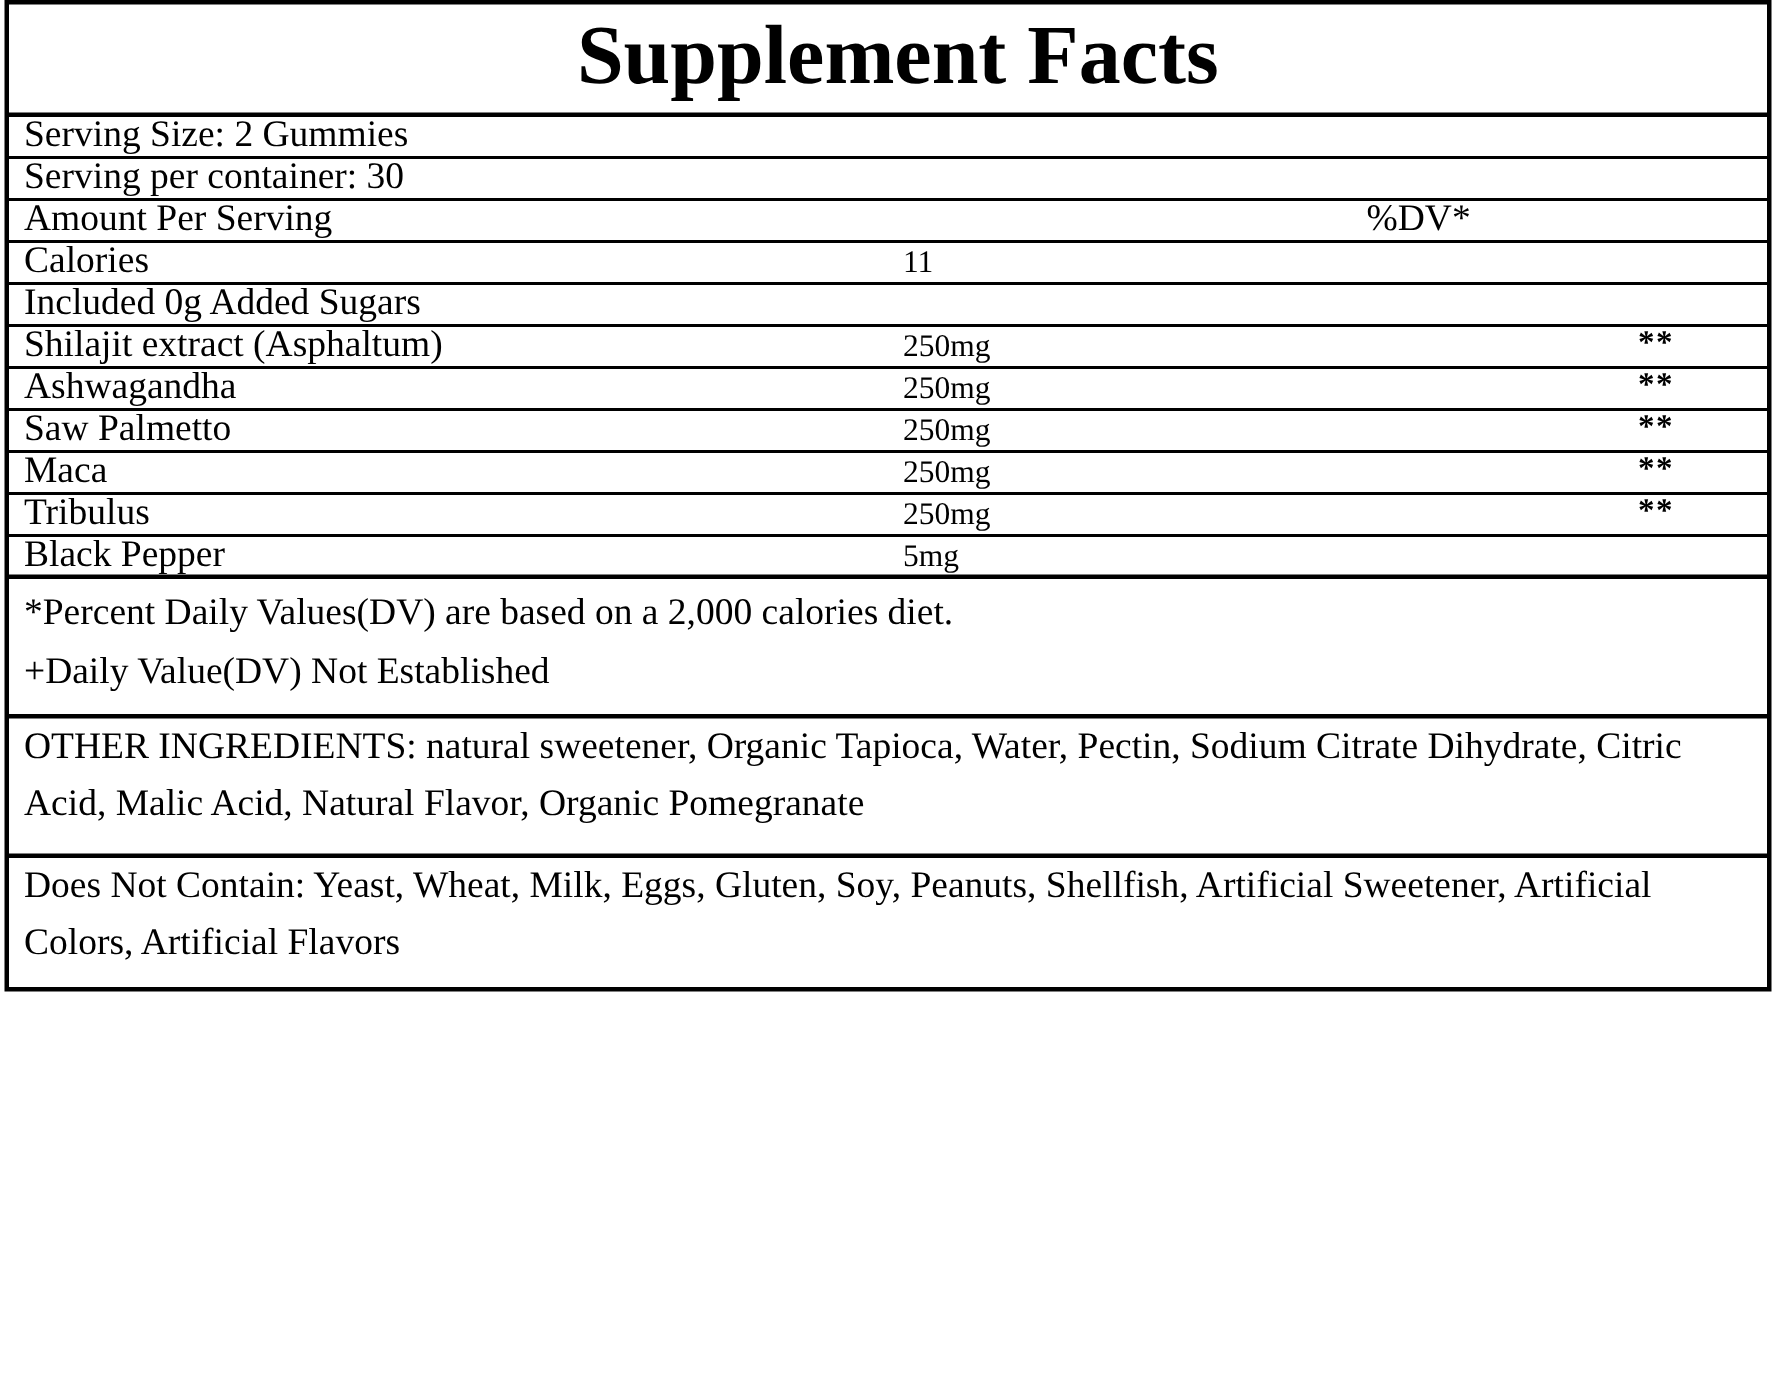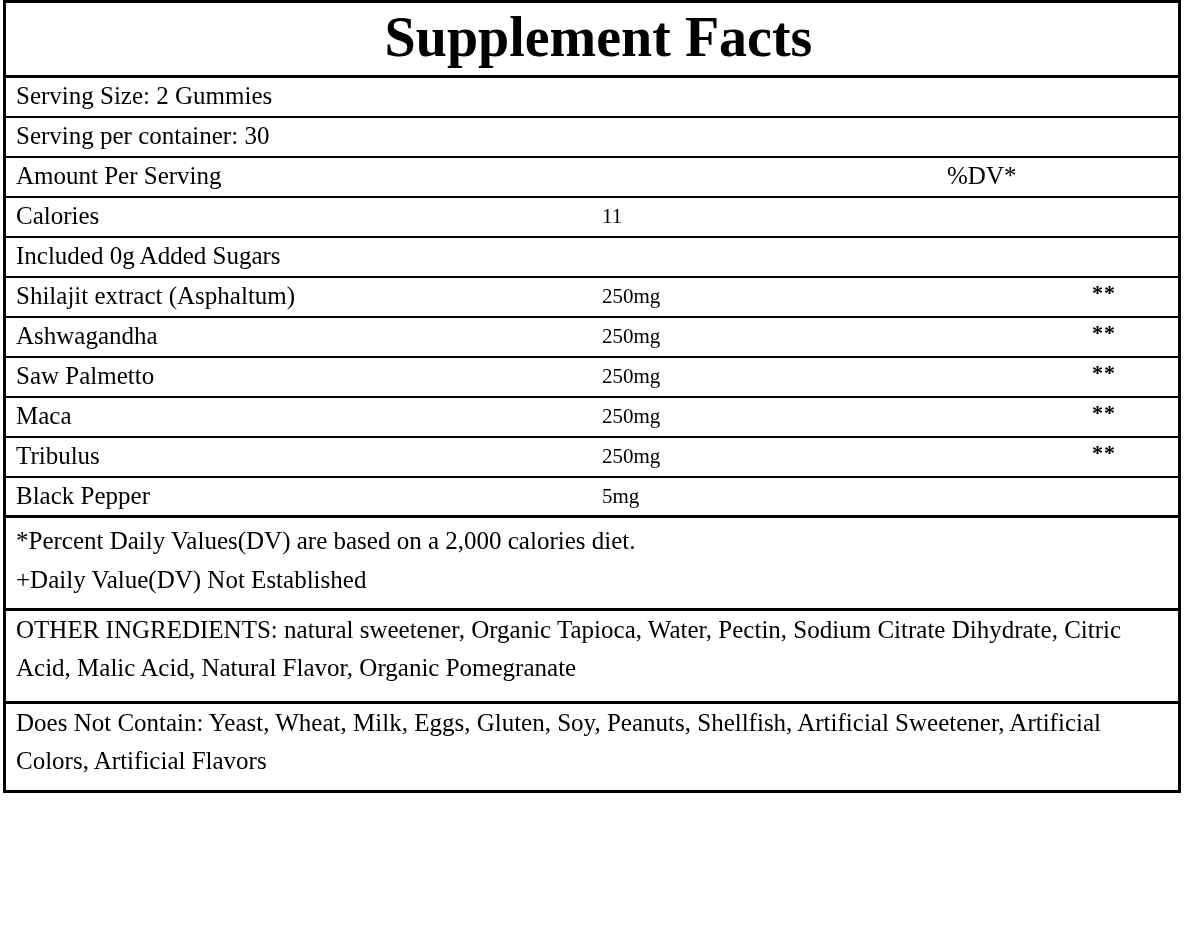--- a/index.html
+++ b/index.html
@@ -31,21 +31,21 @@
   .title {
     font-size: 56px;
     font-weight: bold;
     letter-spacing: 0px;
     line-height: 1.15;
     margin-left: 13px;
   }
   .row {
     position: relative;
     border-bottom: 2px solid #000000;
-    height: 40px;
+    height: 28px;
     box-sizing: border-box;
   }
   .row.thick {
     border-bottom: 3px solid #000000;
   }
   .cell-name {
     position: absolute;
     left: 10px;
     top: 50%;
     transform: translateY(-52%);
@@ -71,21 +71,21 @@
     text-align: left;
   }
   .cell-dv.stars {
     left: 1086px;
     font-size: 22px;
     top: 42%;
     font-weight: bold;
     letter-spacing: 1px;
   }
   .cell-dv.hdr {
-    left: 941px;
+    left: 905px;
   }
   .note-block {
     border-bottom: 3px solid #000000;
     padding: 4px 10px 8px 10px;
   }
   .note-line {
     font-size: 25px;
     line-height: 1.55;
     white-space: nowrap;
   }

